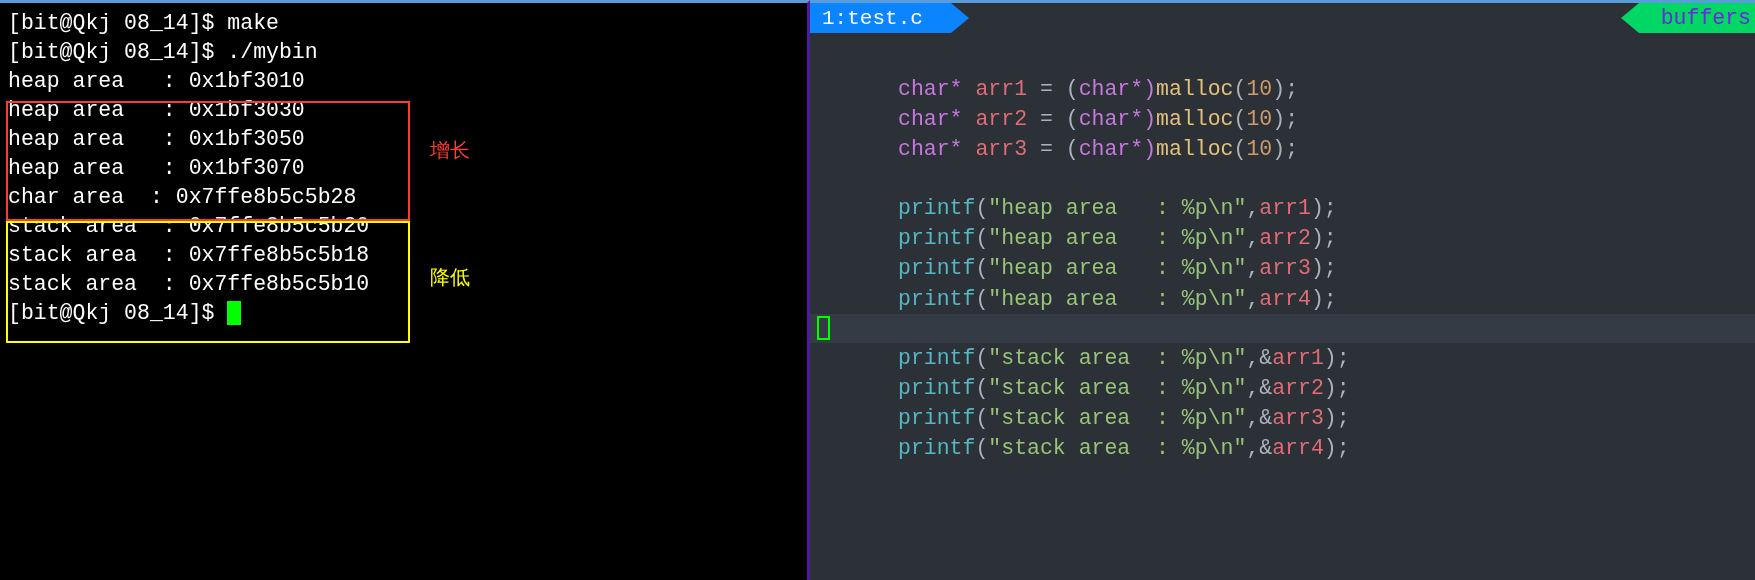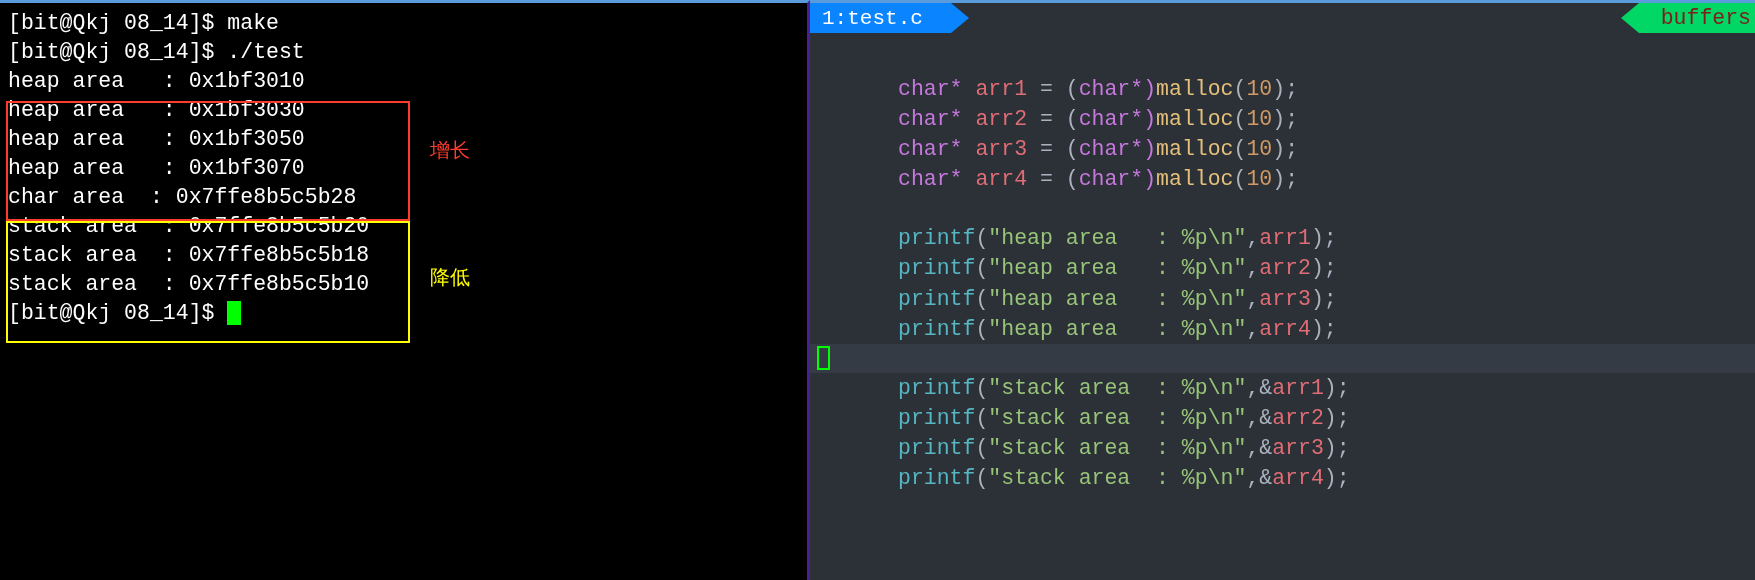--- a/index.html
+++ b/index.html
@@ -97,21 +97,21 @@
       border-top: 15px solid transparent;
       border-bottom: 15px solid transparent;
       border-left: 18px solid #0a84ff;
     }
     .buffers {
       position: absolute;
       right: 0;
       top: 0;
       height: 30px;
       background: #00d764;
-      color: #7f1d1d;
+      color: #6d28d9;
       display: flex;
       align-items: center;
       padding: 0 4px 0 22px;
     }
     .buffers::before {
       content: '';
       position: absolute;
       left: -18px;
       top: 0;
       width: 0;
@@ -155,21 +155,21 @@
       height: 24px;
       border: 2px solid #00ff00;
     }
     .spacer { height: 29px; }
   </style>
 </head>
 <body>
 
 <div class="terminal">
   <div class="term-line"><span>[bit@Qkj 08_14]$ </span><span>make</span></div>
-  <div class="term-line"><span>[bit@Qkj 08_14]$ </span><span>./test</span></div>
+  <div class="term-line"><span>[bit@Qkj 08_14]$ </span><span>./mybin</span></div>
   <div class="term-line">heap area   : 0x1bf3010</div>
   <div class="term-line">heap area   : 0x1bf3030</div>
   <div class="term-line">heap area   : 0x1bf3050</div>
   <div class="term-line">heap area   : 0x1bf3070</div>
   <div class="term-line">char area  : 0x7ffe8b5c5b28</div>
   <div class="term-line">stack area  : 0x7ffe8b5c5b20</div>
   <div class="term-line">stack area  : 0x7ffe8b5c5b18</div>
   <div class="term-line">stack area  : 0x7ffe8b5c5b10</div>
   <div class="term-line"><span>[bit@Qkj 08_14]$ </span><span class="cursor"></span></div>
 
@@ -192,21 +192,20 @@
 
   <div class="code-area">
     <div class="spacer"></div>
 
     <div class="code-line indent"><span class="type">char</span><span class="ptr">*</span> <span class="ident">arr1</span><span class="op"> = </span><span class="paren">(</span><span class="type">char</span><span class="ptr">*)</span><span class="func-yellow">malloc</span><span class="paren">(</span><span class="num">10</span><span class="paren">)</span><span class="punct">;</span></div>
 
     <div class="code-line indent"><span class="type">char</span><span class="ptr">*</span> <span class="ident">arr2</span><span class="op"> = </span><span class="paren">(</span><span class="type">char</span><span class="ptr">*)</span><span class="func-yellow">malloc</span><span class="paren">(</span><span class="num">10</span><span class="paren">)</span><span class="punct">;</span></div>
 
     <div class="code-line indent"><span class="type">char</span><span class="ptr">*</span> <span class="ident">arr3</span><span class="op"> = </span><span class="paren">(</span><span class="type">char</span><span class="ptr">*)</span><span class="func-yellow">malloc</span><span class="paren">(</span><span class="num">10</span><span class="paren">)</span><span class="punct">;</span></div>
 
-    <div class="code-line indent"><span class="type">char</span><span class="ptr">*</span> <span class="ident">arr4</span><span class="op"> = </span><span class="paren">(</span><span class="type">char</span><span class="ptr">*)</span><span class="func-yellow">malloc</span><span class="paren">(</span><span class="num">10</span><span class="paren">)</span><span class="punct">;</span></div>
 
     <div class="spacer"></div>
 
     <div class="code-line indent"><span class="func">printf</span><span class="paren">(</span><span class="str">"heap area   : %p\n"</span><span class="punct">,</span><span class="ident">arr1</span><span class="paren">)</span><span class="punct">;</span></div>
 
     <div class="code-line indent"><span class="func">printf</span><span class="paren">(</span><span class="str">"heap area   : %p\n"</span><span class="punct">,</span><span class="ident">arr2</span><span class="paren">)</span><span class="punct">;</span></div>
 
     <div class="code-line indent"><span class="func">printf</span><span class="paren">(</span><span class="str">"heap area   : %p\n"</span><span class="punct">,</span><span class="ident">arr3</span><span class="paren">)</span><span class="punct">;</span></div>
 
     <div class="code-line indent"><span class="func">printf</span><span class="paren">(</span><span class="str">"heap area   : %p\n"</span><span class="punct">,</span><span class="ident">arr4</span><span class="paren">)</span><span class="punct">;</span></div>

